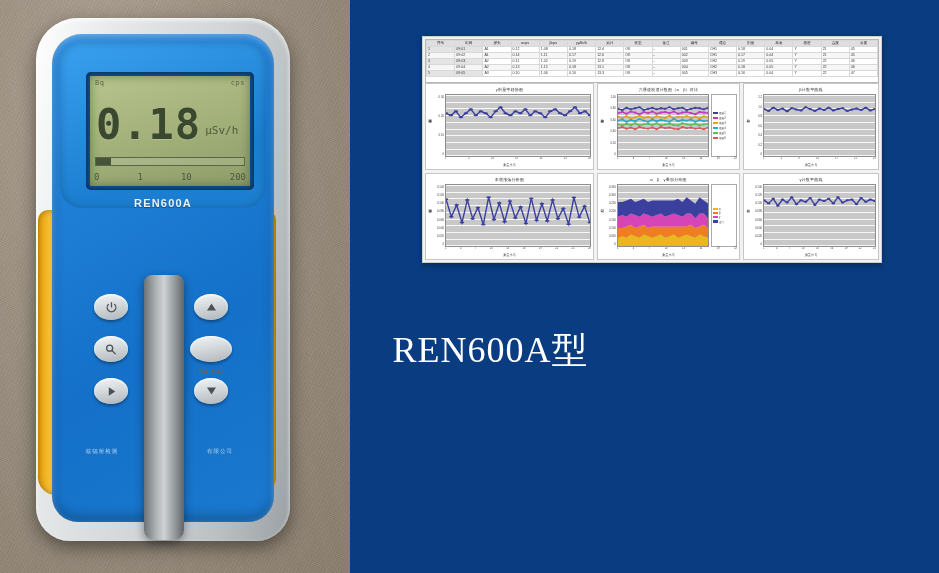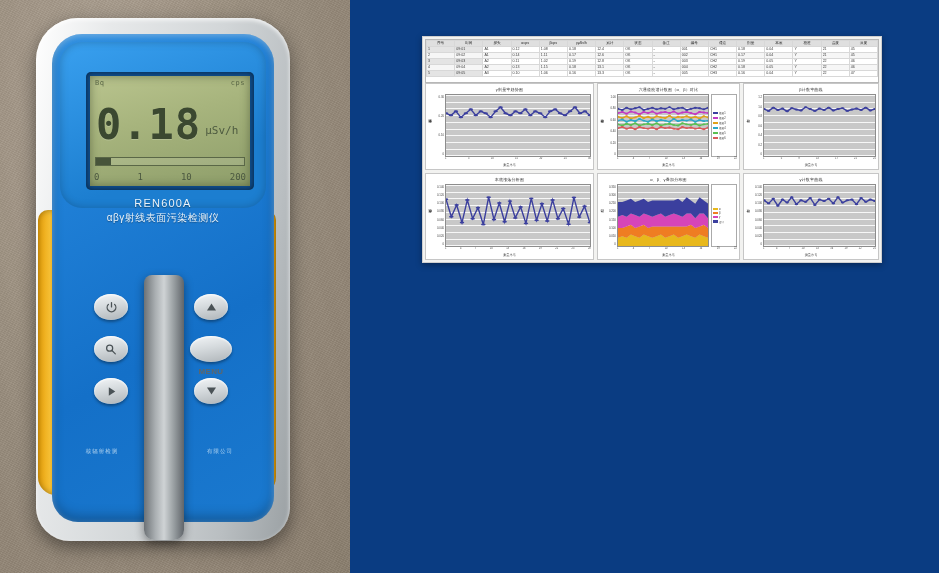--- a/index.html
+++ b/index.html
@@ -96,21 +96,21 @@
     display:flex;justify-content:space-between;align-items:center;
     color:#4b5840;font-size:9px;
   }
 
   
   .devlabel{
     position:absolute;left:52px;top:196px;width:222px;text-align:center;
     color:#e9f3fb;text-shadow:0 1px 1px rgba(0,0,0,.35);
     line-height:1.35;pointer-events:none;
   }
-  .devlabel .m{font-size:11px;letter-spacing:1.2px;font-weight:normal;}
+  .devlabel .m{font-size:11px;letter-spacing:1.2px;font-weight:bold;}
   .devlabel .cn{font-size:10px;letter-spacing:.5px;}
 
   
   .handle{
     position:absolute;left:144px;top:275px;width:40px;height:265px;
     border-radius:8px 8px 10px 10px;
     background:linear-gradient(90deg,#6d7276 0%,#a9aeb1 28%,#cfd3d5 50%,#9aa0a3 74%,#60656a 100%);
     box-shadow:0 3px 10px rgba(0,0,0,.4);
   }
 
@@ -251,21 +251,20 @@
           <span>0</span>
           <span>1</span>
           <span>10</span>
           <span>200</span>
         </div>
       </div>
     </div>
 
     <div class="devlabel">
       <div class="m">REN600A</div>
-      <div class="cn">αβγ射线表面污染检测仪</div>
     </div>
 
     <div class="handle"></div>
 
     <div class="btn b-power">
       <svg width="13" height="13" viewBox="0 0 24 24" fill="none" stroke="#4a5256" stroke-width="2.4" stroke-linecap="round">
         <path d="M12 3 L12 11"></path>
           <path d="M6.3 6.3 A8 8 0 1 0 17.7 6.3"></path>
       </svg>
     </div>
@@ -910,14 +909,15 @@
             <span>16</span>
             <span>19</span>
             <span>22</span>
             <span>25</span>
           </div>
           <div class="xlab">测量序号</div>
         </div>
       </div>
   </div>
 
+  <div class="cap1">REN600A型</div>
 
 </div>
 
 </body></html>

